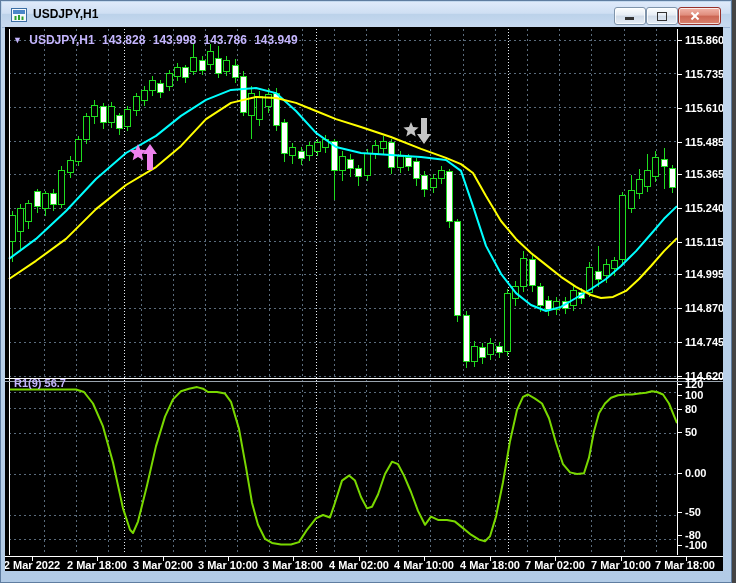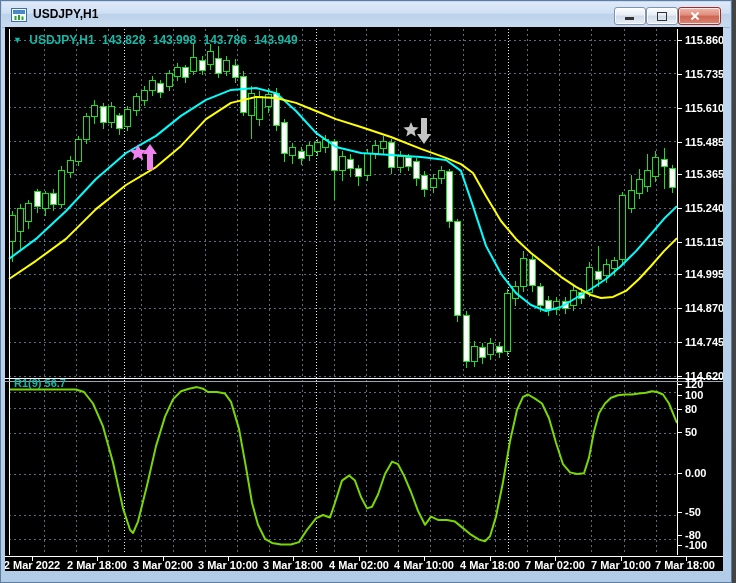--- a/index.html
+++ b/index.html
@@ -27,21 +27,21 @@
   #btn-min .glyph{position:absolute;left:10px;bottom:4px;width:9px;height:3px;background:#333;}
   #btn-max .glyph{position:absolute;left:10px;top:4px;width:8px;height:7px;border:1px solid #333;}
   #btn-close .glyph-a,#btn-close .glyph-b{position:absolute;left:15px;top:3px;width:2px;height:10px;background:#fff;}
   #btn-close .glyph-a{transform:rotate(45deg);}
   #btn-close .glyph-b{transform:rotate(-45deg);}
   #chart-area{
     position:absolute;left:4px;top:26px;width:718px;height:544px;
     background:#000;
   }
   #chart-svg{position:absolute;left:0;top:0;}
-  .overlay-text{position:absolute;color:#14b8a6;font-size:12px;white-space:nowrap;}
+  .overlay-text{position:absolute;color:#c4b5fd;font-size:12px;white-space:nowrap;}
   #ohlc-header span{margin-right:4px;}
   #marker{font-size:9px;vertical-align:1px;margin-right:2px;}
 </style>
 </head>
 <body>
 
 <div id="window">
 
   <div id="titlebar">
     <svg id="title-icon" viewBox="0 0 16 16">

